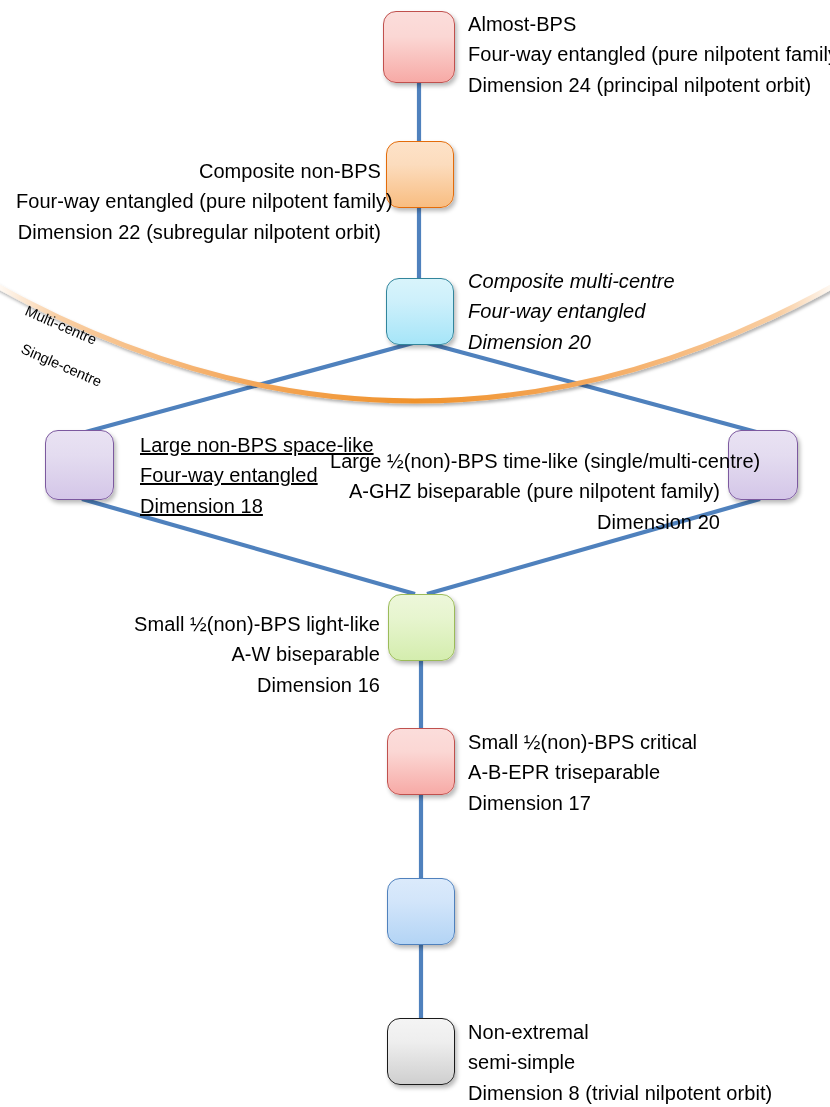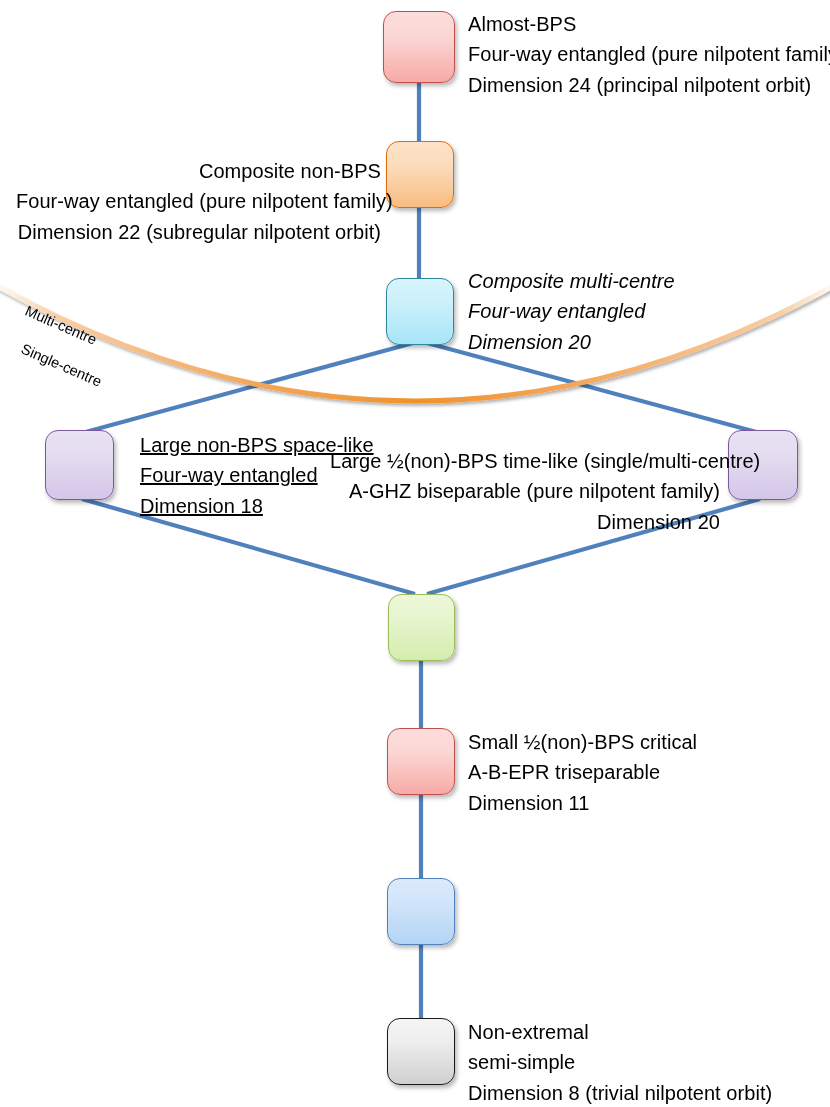--- a/index.html
+++ b/index.html
@@ -161,24 +161,27 @@
 Dimension 20</div>
 
   <div class="label right" style="left:140px; top:430px; width:300px;text-decoration:underline;">Large non-BPS space-like
 Four-way entangled
 Dimension 18</div>
 
   <div class="label left" style="left:330px; top:430px; width:390px;">Large ½(non)-BPS time-like (single/multi-centre)
 A-GHZ biseparable (pure nilpotent family)
 Dimension 20</div>
 
+  <div class="label left" style="left:80px;  top:593px; width:300px;">Small ½(non)-BPS light-like
+A-W biseparable
+Dimension 16</div>
 
   <div class="label right" style="left:468px; top:727px; width:320px;">Small ½(non)-BPS critical
 A-B-EPR triseparable
-Dimension 11</div>
+Dimension 17</div>
 
 
   <div class="label right" style="left:468px; top:1017px; width:340px;">Non-extremal
 semi-simple
 Dimension 8 (trivial nilpotent orbit)</div>
 
   <div class="region-label" style="left:26px; top:302px; transform: rotate(23.5deg);">Multi-centre</div>
 
   <div class="region-label" style="left:22px; top:340px; transform: rotate(23.5deg);">Single-centre</div>
 

